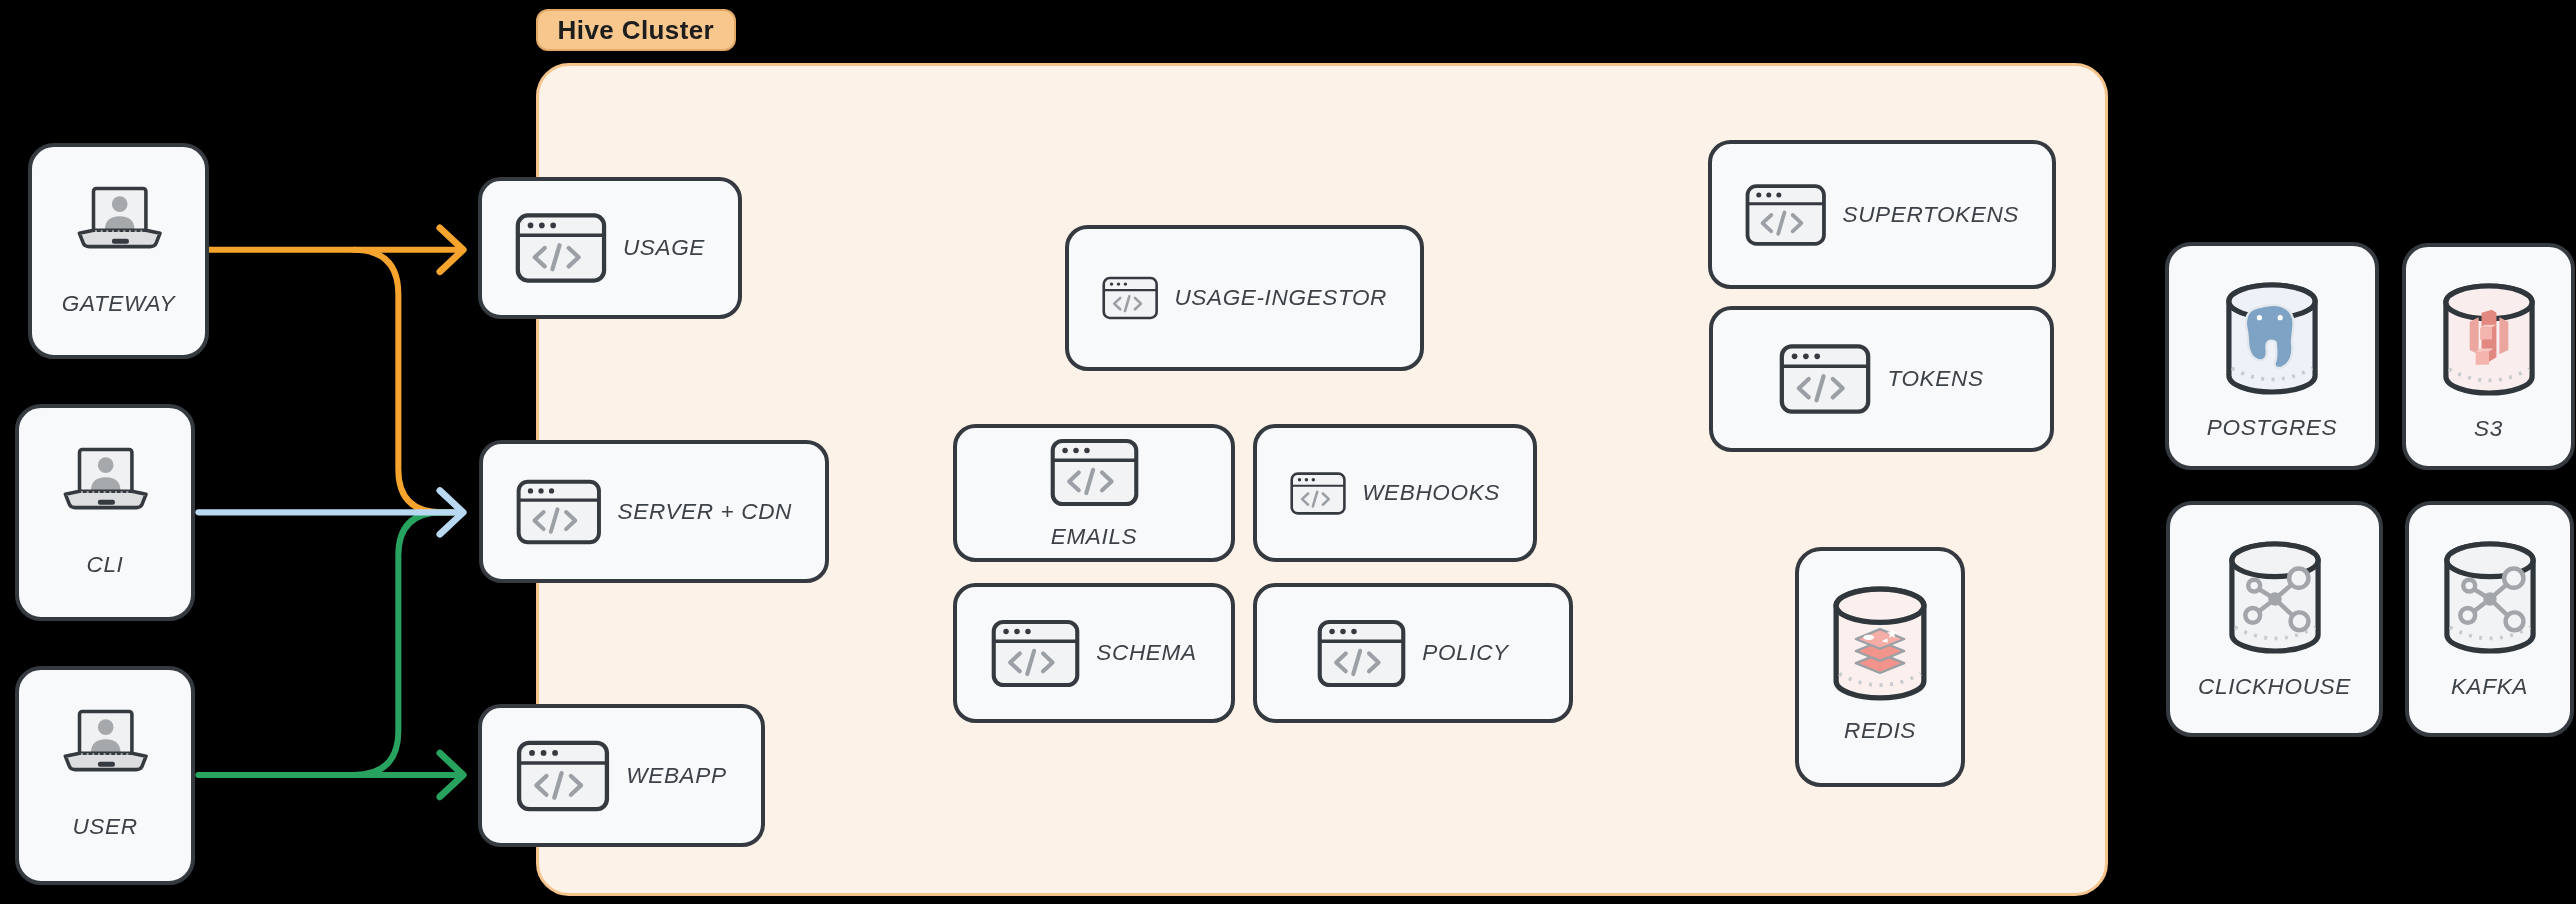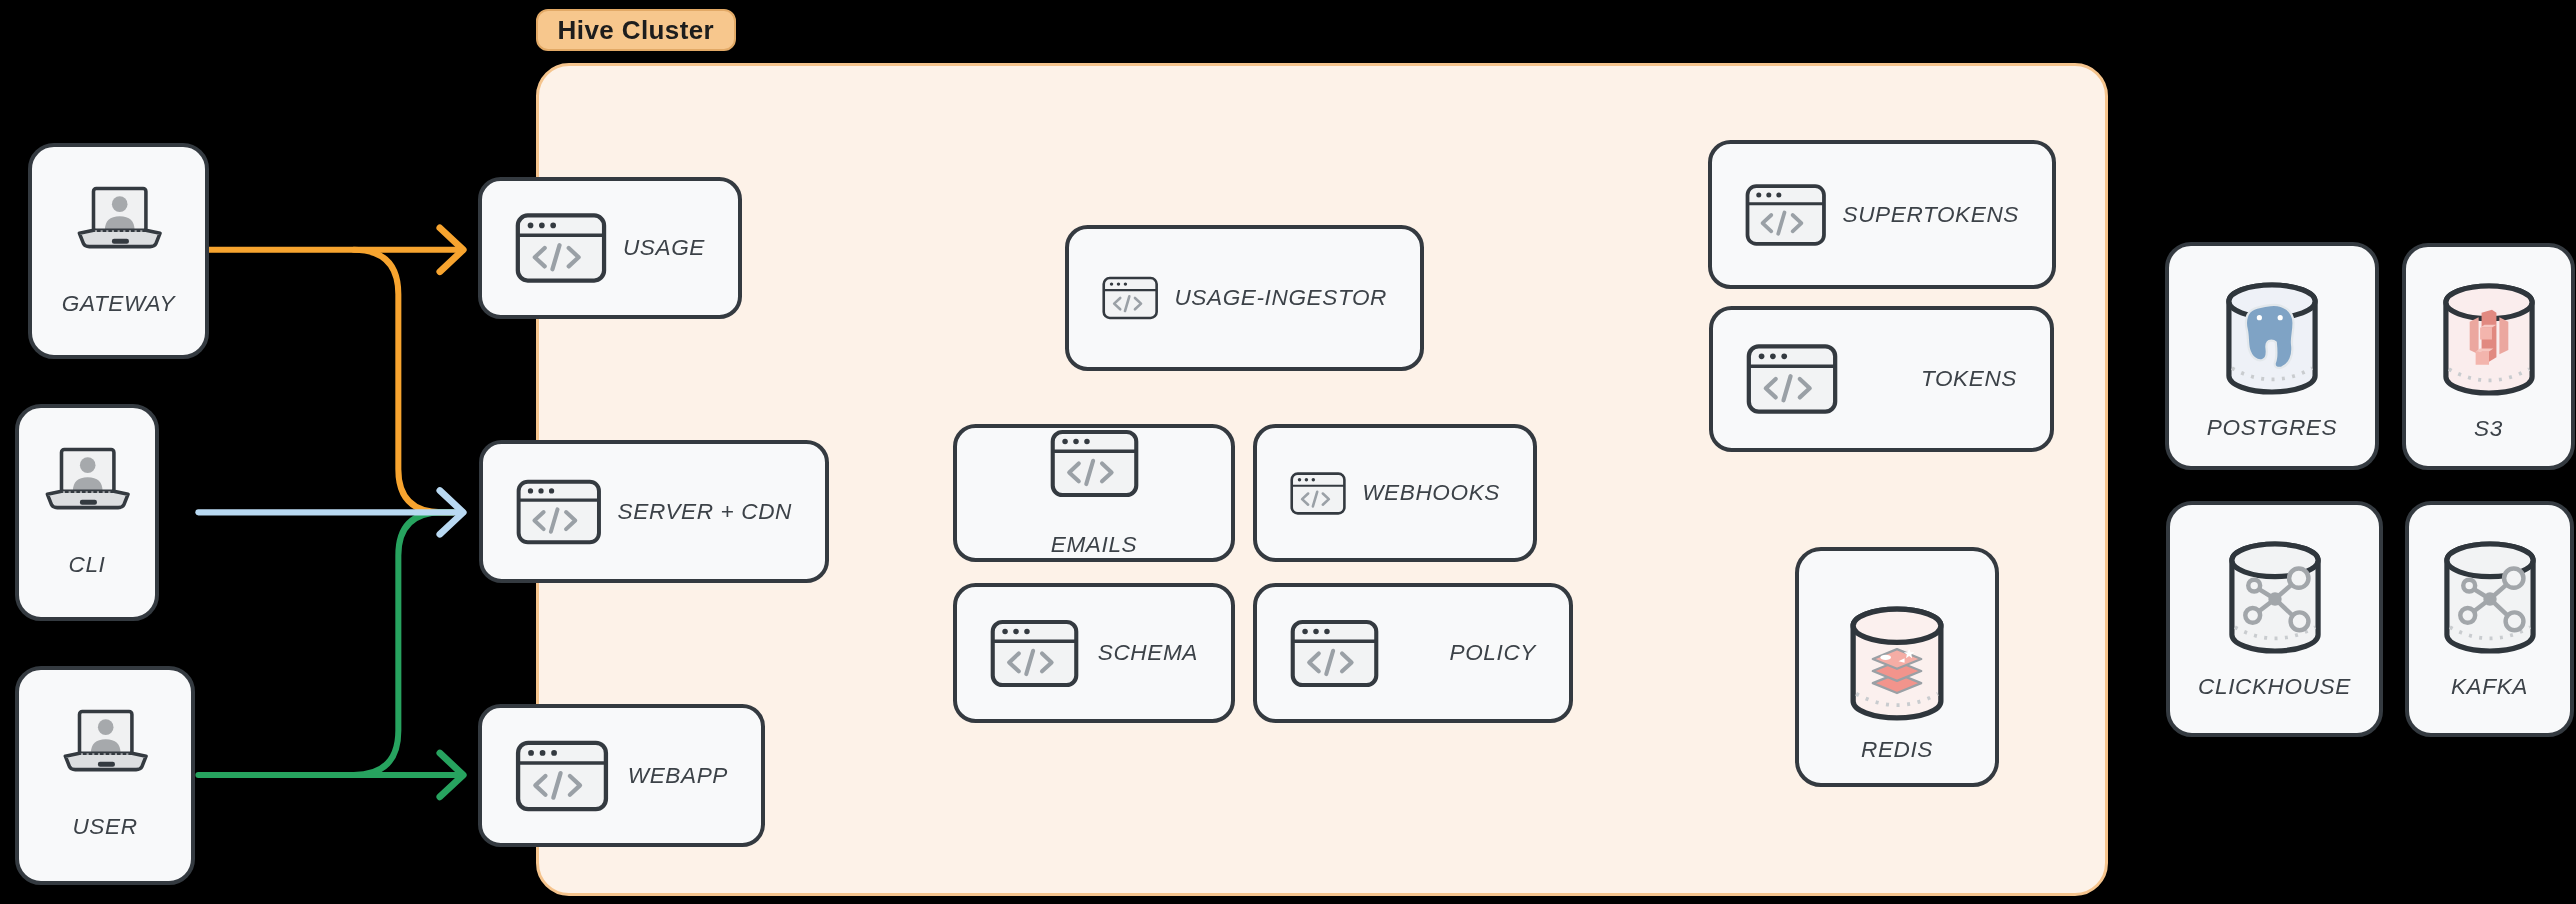--- a/index.html
+++ b/index.html
@@ -9,21 +9,21 @@
 
   .cluster{position:absolute;left:536px;top:63px;width:1572px;height:833px;
            background:#fdf2e8;border:3.8px solid #f5c48d;border-radius:33px;box-sizing:border-box;}
   .pill{position:absolute;left:536px;top:9px;height:42px;box-sizing:border-box;
         background:#f7c78d;border:2.3px solid #e2a966;border-radius:12px;
         display:flex;align-items:center;padding:0 19.6px;
         font-size:26px;font-weight:700;color:#1d1d1d;letter-spacing:0.4px;}
 
   .node{position:absolute;background:#f8f9fa;border:4.5px solid #343a40;border-radius:22.6px;
         box-sizing:border-box;}
-  .svc{display:flex;align-items:center;justify-content:space-between;padding:0 33px;gap:16px;}
+  .svc{display:flex;align-items:center;justify-content:center;padding:0 33px;gap:16px;}
   .card-v{display:flex;flex-direction:column;align-items:center;border-radius:26px;}
   .lbl{font-style:italic;color:#3c4248;letter-spacing:0.6px;font-size:22.6px;white-space:nowrap;}
   .svc .lbl{text-align:right;}
   .client{padding-top:38px;}
   .client .lbl{margin-top:21px;}
   .db{padding-top:33px;}
   .db .lbl{margin-top:16.6px;}
   .redis-card{padding-top:32px;}
   .redis-card .lbl{margin-top:13.6px;}
   svg{display:block;}
@@ -56,21 +56,21 @@
       <rect x="44" y="5" width="74" height="60" rx="4" fill="#f0f1f2" stroke="#343a40" stroke-width="5"></rect>
       <circle cx="81" cy="27" r="11" fill="#a6a9ac"></circle>
       <path d="M60,64 Q60,44 81,44 Q102,44 102,64 Z" fill="#a6a9ac"></path>
       <path d="M24,68 L44,64 L118,64 L138,68 L132,83 Q130,87 124,87 H38 Q32,87 30,83 Z" fill="#dcdee0" stroke="#343a40" stroke-width="5" stroke-linejoin="round"></path>
       <path d="M46,65 H116" stroke="#a6a9ac" stroke-width="2.5" stroke-dasharray="3 5"></path>
       <rect x="70" y="76" width="24" height="7" rx="3" fill="#343a40"></rect>
     </svg>
     <span class="lbl">GATEWAY</span>
   </div>
 
-  <div class="node card-v client" style="left:15px;top:404px;width:144px;height:217px;">
+  <div class="node card-v client" style="left:15px;top:404px;width:180px;height:217px;">
     <svg width="118" height="85" viewBox="0 0 160 120">
       <rect x="44" y="5" width="74" height="60" rx="4" fill="#f0f1f2" stroke="#343a40" stroke-width="5"></rect>
       <circle cx="81" cy="27" r="11" fill="#a6a9ac"></circle>
       <path d="M60,64 Q60,44 81,44 Q102,44 102,64 Z" fill="#a6a9ac"></path>
       <path d="M24,68 L44,64 L118,64 L138,68 L132,83 Q130,87 124,87 H38 Q32,87 30,83 Z" fill="#dcdee0" stroke="#343a40" stroke-width="5" stroke-linejoin="round"></path>
       <path d="M46,65 H116" stroke="#a6a9ac" stroke-width="2.5" stroke-dasharray="3 5"></path>
       <rect x="70" y="76" width="24" height="7" rx="3" fill="#343a40"></rect>
     </svg>
     <span class="lbl">CLI</span>
   </div>
@@ -240,21 +240,21 @@
         <circle cx="54" cy="18" r="4" fill="#343a40"></circle>
       <g fill="none" stroke="#9aa0a6" stroke-width="6" stroke-linecap="round" stroke-linejoin="round">
         <path d="M42,50 L28,63 L42,76"></path>
           <path d="M76,50 L90,63 L76,76"></path>
           <path d="M63,46 L53,80"></path>
       </g>
     </svg>
     <span class="lbl">TOKENS</span>
   </div>
 
-  <div class="node card-v redis-card" style="left:1795px;top:547px;width:204px;height:240px;justify-content:center;">
+  <div class="node card-v redis-card" style="left:1795px;top:547px;width:170px;height:240px;">
     <svg width="106" height="121" viewBox="0 0 140 160">
       <path d="M12,30 a58,22 0 0 1 116,0 v100 a58,22 0 0 1 -116,0 z" fill="#fbf0ee" stroke="#2f363c" stroke-width="7"></path>
       <ellipse cx="70" cy="30" rx="58" ry="22" fill="#fbf0ee" stroke="#2f363c" stroke-width="7"></ellipse>
       <path d="M16,120 Q70,150 124,120" fill="none" stroke="#c9cccf" stroke-width="5" stroke-dasharray="4 10"></path>
       <g stroke="#9aa0a5" stroke-width="3" stroke-linejoin="round">
         <path d="M38,106 L70,93 L102,106 L70,119 Z" fill="#f2948c"></path>
         <path d="M38,90 L70,77 L102,90 L70,103 Z" fill="#f2948c"></path>
         <path d="M38,74 L70,61 L102,74 L70,87 Z" fill="#f5ada5"></path>
       </g>
       <ellipse cx="55" cy="72" rx="7" ry="3.5" fill="#ffffff"></ellipse>

